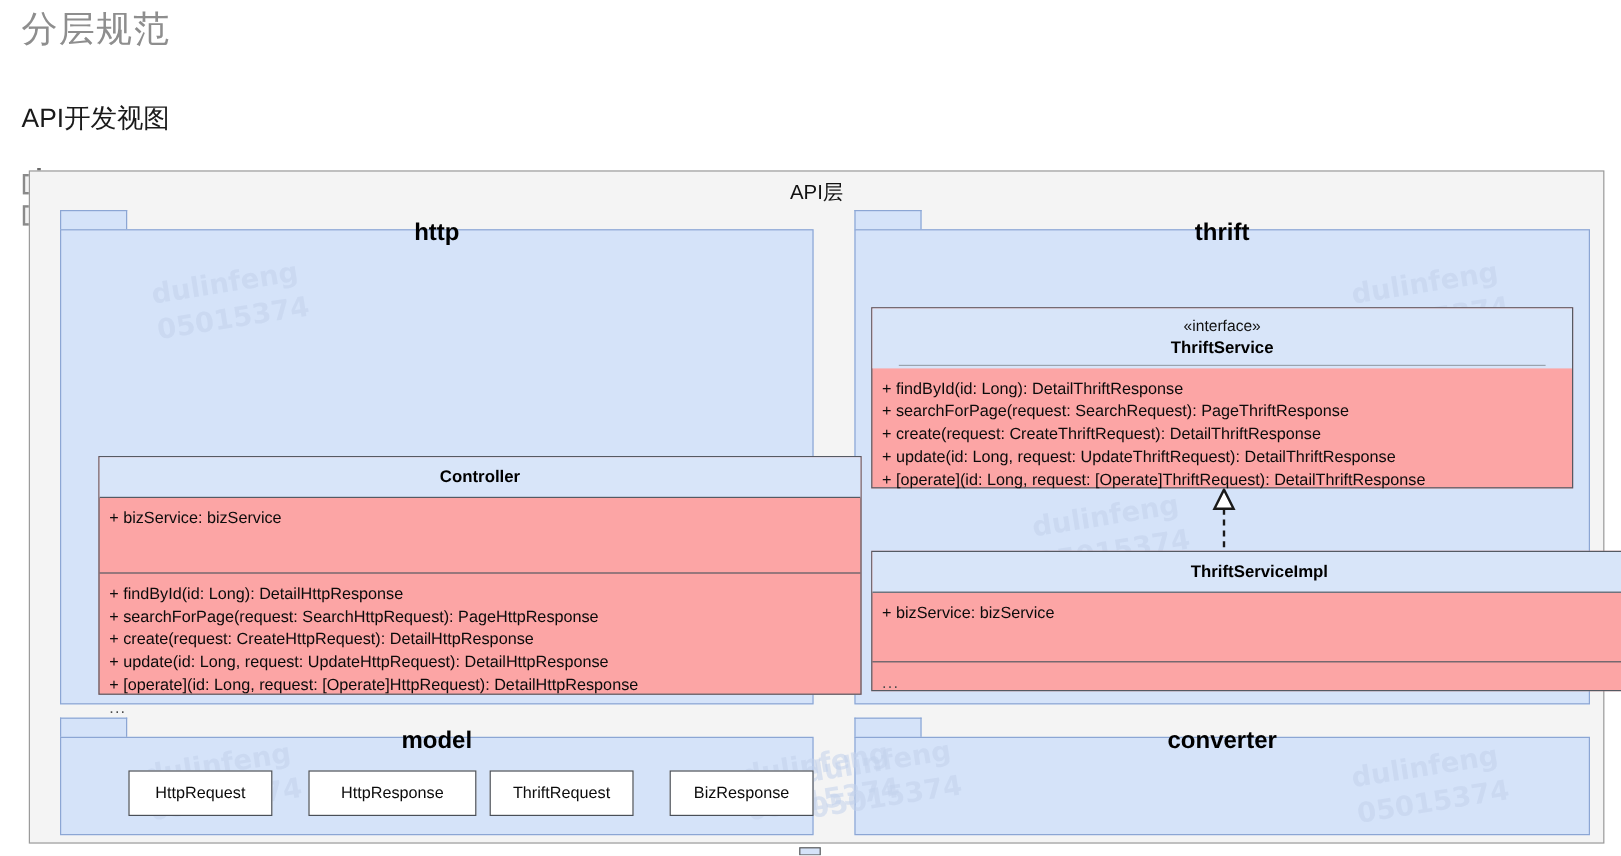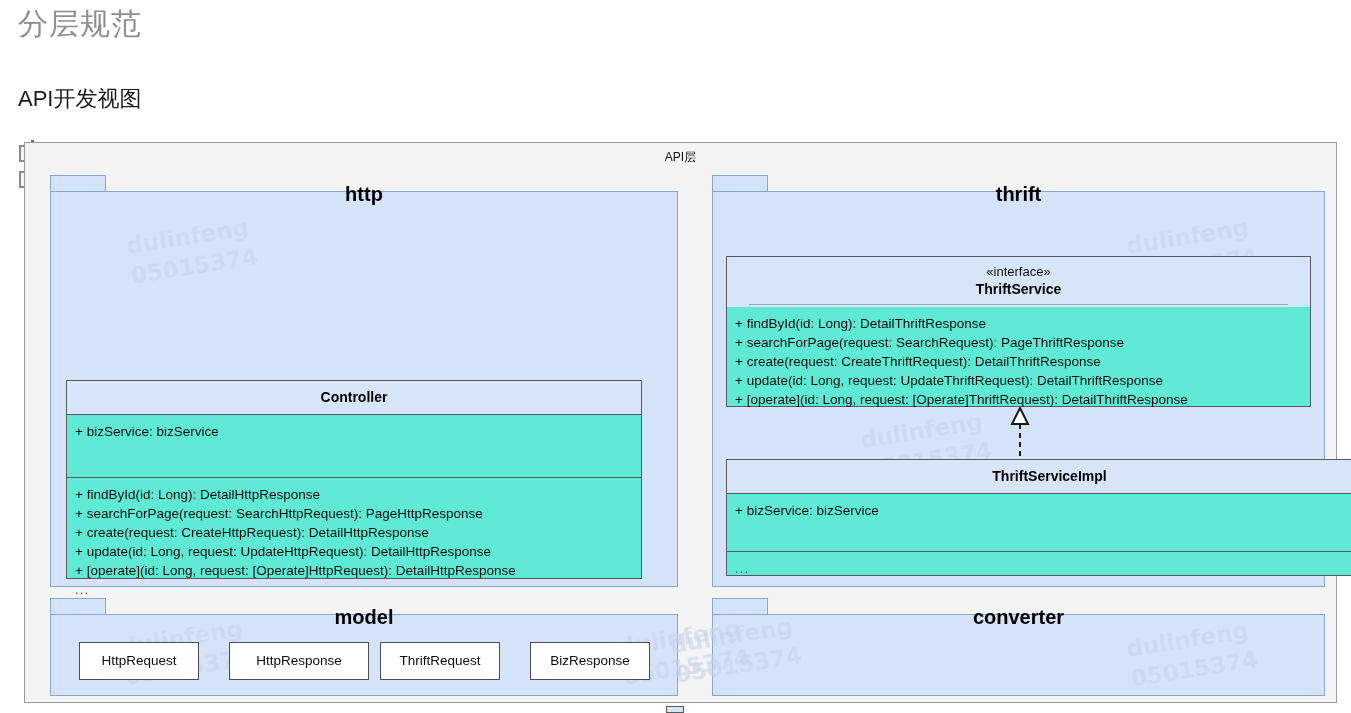--- a/index.html
+++ b/index.html
@@ -75,21 +75,21 @@
     background: #f4f4f4;
     border: 1px solid #9b9b9b;
     box-sizing: border-box;
   }
   .outer-title {
     position: absolute;
     left: 0;
     top: 6px;
     width: 100%;
     text-align: center;
-    font-size: 12px;
+    font-size: 17px;
     color: #111111;
   }
 
   
   .pkg { position: absolute; }
   .pkg .pkg-tab {
     position: absolute;
     left: 0;
     top: 0;
     width: 56px;
@@ -122,21 +122,21 @@
   }
 
   #pkg-http      { left: 50px;  top: 175px; width: 628px; height: 412px; }
   #pkg-thrift    { left: 712px; top: 175px; width: 613px; height: 412px; }
   #pkg-model     { left: 50px;  top: 598px; width: 628px; height: 98px;  }
   #pkg-converter { left: 712px; top: 598px; width: 613px; height: 98px;  }
 
   
   .uml-class {
     position: absolute;
-    background: #5eead4;
+    background: #fca5a5;
     border: 1px solid #555a63;
     box-sizing: border-box;
     z-index: 3;
   }
   .uml-head {
     padding: 7px 8px 8px 8px;
     text-align: center;
     border-bottom: 1px solid #555a63;
     background: #d8e5f9;
   }
@@ -163,21 +163,21 @@
   }
   .uml-compartment:last-child { border-bottom: none; }
   .uml-row {
     font-size: 13.5px;
     color: #0b0b0b;
     line-height: 19px;
     white-space: nowrap;
   }
   .uml-row.ellipsis { color: #4a4a4a; letter-spacing: 1px; }
 
-  #cls-controller { left: 66px; top: 380px; width: 576px; height: 199px; }
+  #cls-controller { left: 82px; top: 380px; width: 636px; height: 199px; }
   #cls-thriftservice { left: 726px; top: 256px; width: 585px; height: 151px; }
   #cls-thriftimpl { left: 726px; top: 459px; width: 647px; height: 117px; }
 
   
   .realize {
     position: absolute;
     left: 1010px;
     top: 407px;
     width: 20px;
     height: 52px;
@@ -190,20 +190,21 @@
     background: #ffffff;
     border: 1px solid #4a4f57;
     box-sizing: border-box;
     height: 38px;
     line-height: 36px;
     text-align: center;
     font-size: 13.5px;
     color: #0b0b0b;
     z-index: 3;
     top: 642px;
+    margin-left: 28px;
   }
   #leaf-0 { left: 79px;  width: 120px; }
   #leaf-1 { left: 229px; width: 140px; text-align: center; }
   #leaf-2 { left: 380px; width: 120px; }
   #leaf-3 { left: 530px; width: 120px; }
 
   
   .wm {
     position: absolute;
     color: #c3d2ec;

